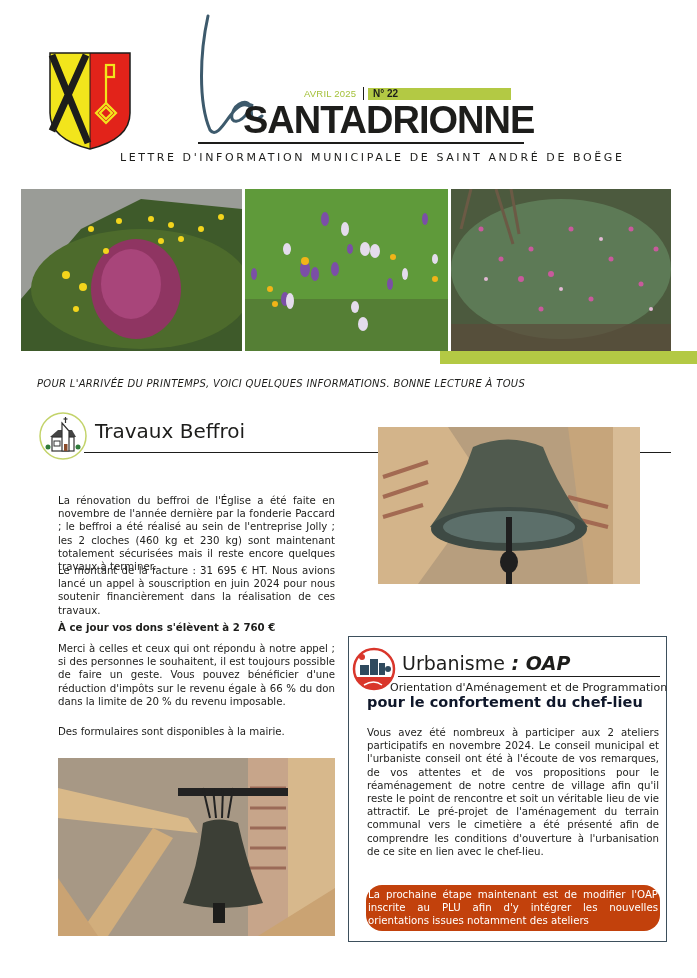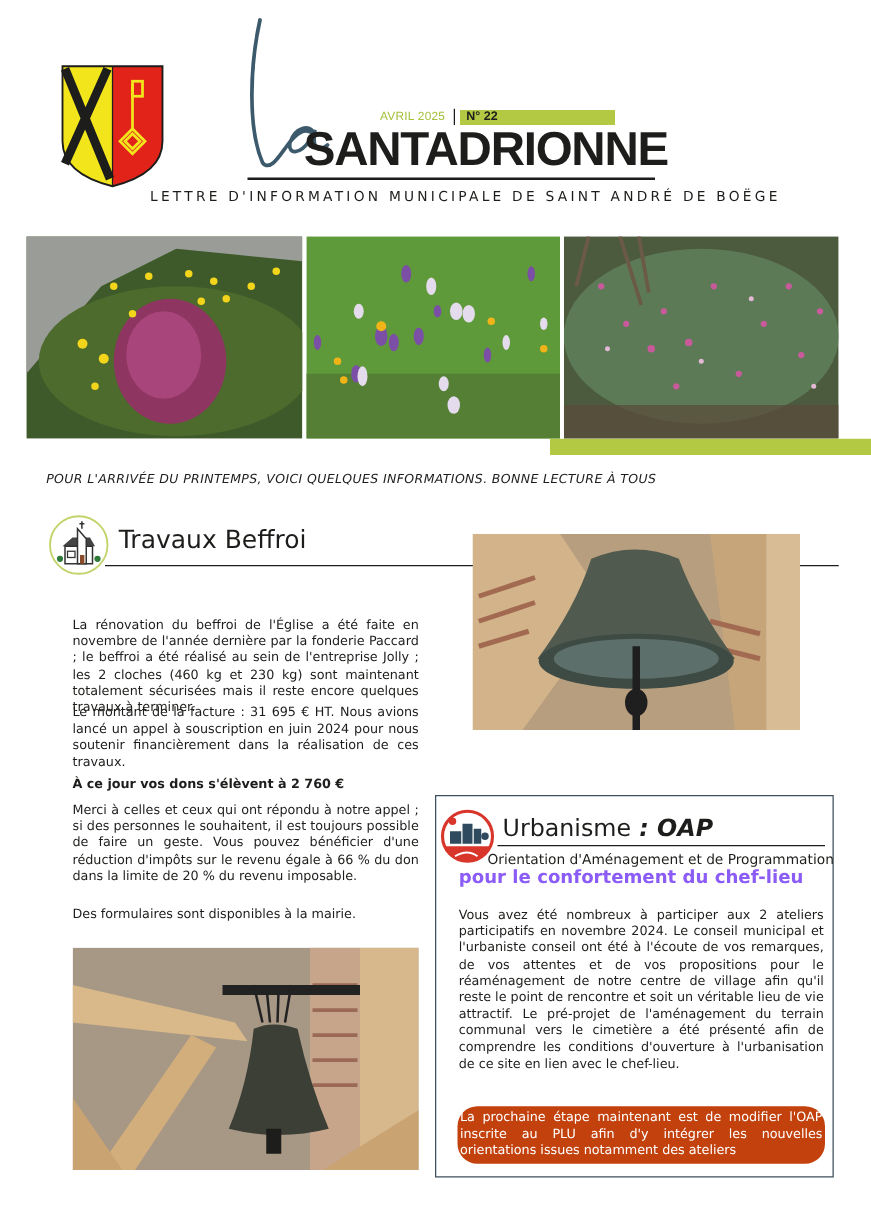--- a/index.html
+++ b/index.html
@@ -3,21 +3,21 @@
 <meta charset="utf-8">
 <style>
   html,body{margin:0;padding:0;background:#fff;}
   body{width:697px;height:978px;position:relative;overflow:hidden;font-family:"DejaVu Sans",sans-serif;color:#1d1d1b;}
   .abs{position:absolute;}
   
   .crest{left:48px;top:51px;width:84px;height:100px;}
   .la-script{left:196px;top:12px;width:90px;height:125px;}
   .date{left:304px;top:88px;font-family:"Liberation Sans",sans-serif;font-size:9.5px;color:#a5c13b;letter-spacing:0.2px;}
   .sep{left:363px;top:87px;width:1px;height:13px;background:#1d1d1b;}
-  .issue{left:368px;top:88px;width:124px;height:12px;background:#b3c944;font-family:"Liberation Sans",sans-serif;font-size:10px;font-weight:bold;color:#1d1d1b;padding-left:5px;line-height:12px;box-sizing:border-box;}
+  .issue{left:368px;top:88px;width:143px;height:12px;background:#b3c944;font-family:"Liberation Sans",sans-serif;font-size:10px;font-weight:bold;color:#1d1d1b;padding-left:5px;line-height:12px;box-sizing:border-box;}
   .title{left:243px;top:98px;font-family:"Liberation Sans",sans-serif;font-weight:bold;font-size:38px;letter-spacing:-1px;color:#1d1d1b;line-height:44px;}
   .title-rule{left:198px;top:142px;width:326px;height:2px;background:#1d1d1b;}
   .subtitle{left:120px;top:151px;font-family:"DejaVu Sans",sans-serif;font-size:11px;letter-spacing:2.6px;color:#1d1d1b;white-space:nowrap;}
   
   .photo{top:189px;height:162px;overflow:hidden;}
   .ph1{left:21px;width:221px;}
   .ph2{left:245px;width:203px;}
   .ph3{left:451px;width:220px;}
   .green-band{left:440px;top:351px;width:257px;height:13px;background:#b3c944;}
   .tagline{left:0;width:562px;top:378px;text-align:center;font-family:"DejaVu Sans",sans-serif;font-style:italic;font-size:10px;letter-spacing:0.3px;color:#1d1d1b;}
@@ -33,21 +33,21 @@
   .p4{left:58px;top:725px;width:277px;}
   .bell1{left:378px;top:427px;width:262px;height:157px;overflow:hidden;}
   .bell2{left:58px;top:758px;width:277px;height:178px;overflow:hidden;}
   
   .urb-box{left:348px;top:636px;width:319px;height:306px;border:1.5px solid #3d4f5c;box-sizing:border-box;}
   .urb-icon{left:352px;top:647px;width:44px;height:44px;}
   .urb-title{left:402px;top:652px;font-family:"DejaVu Sans",sans-serif;font-size:19px;color:#1d1d1b;}
   .urb-title b{font-weight:bold;font-style:italic;}
   .urb-rule{left:398px;top:676px;width:262px;height:1px;background:#1d1d1b;}
   .urb-sub{left:390px;top:681px;font-family:"DejaVu Sans",sans-serif;font-size:11px;color:#1d1d1b;}
-  .urb-h2{left:367px;top:694px;font-family:"DejaVu Sans",sans-serif;font-weight:bold;font-size:14.5px;color:#8b5cf6;}
+  .urb-h2{left:367px;top:694px;font-family:"DejaVu Sans",sans-serif;font-weight:bold;font-size:14.5px;color:#0f172a;}
   .urb-p{left:367px;top:726px;width:292px;}
   .urb-note{left:366px;top:885px;width:294px;background:#c2410c;color:#fff;padding:3px 2px;box-sizing:border-box;font-family:"DejaVu Sans",sans-serif;font-size:10.2px;line-height:13.2px;text-align:justify;border-radius:16px;}
 </style>
 </head>
 <body>
 
 <svg class="abs crest" viewBox="0 0 84 100">
   <path d="M2 2 H82 V62 Q82 88 42 98 Q2 88 2 62 Z" fill="#f2e51c"></path>
   <path d="M42 2 H82 V62 Q82 88 42 98 Z" fill="#e2231a"></path>
   <path d="M4 4 L40 92 M38 4 L4 80" stroke="#1d1d1b" stroke-width="7" fill="none"></path>

